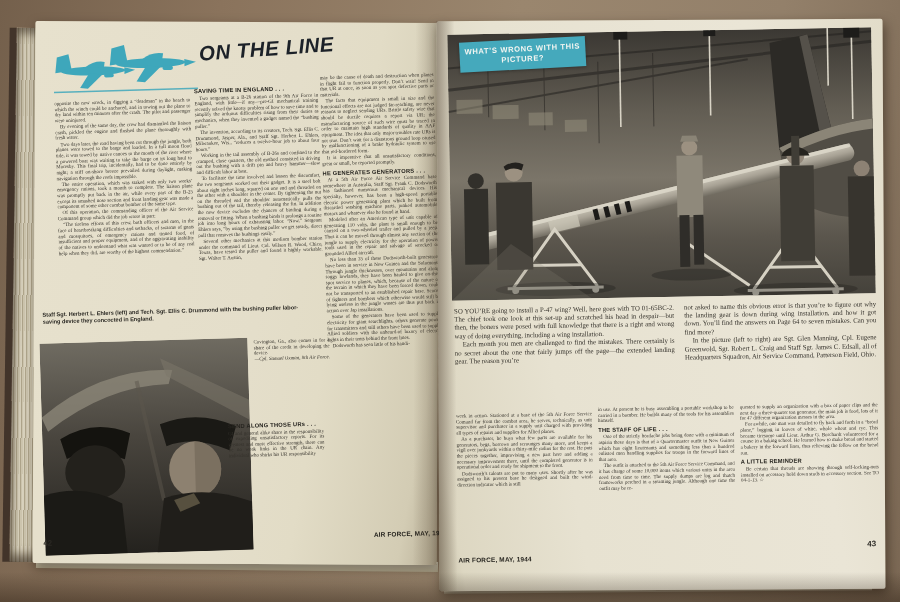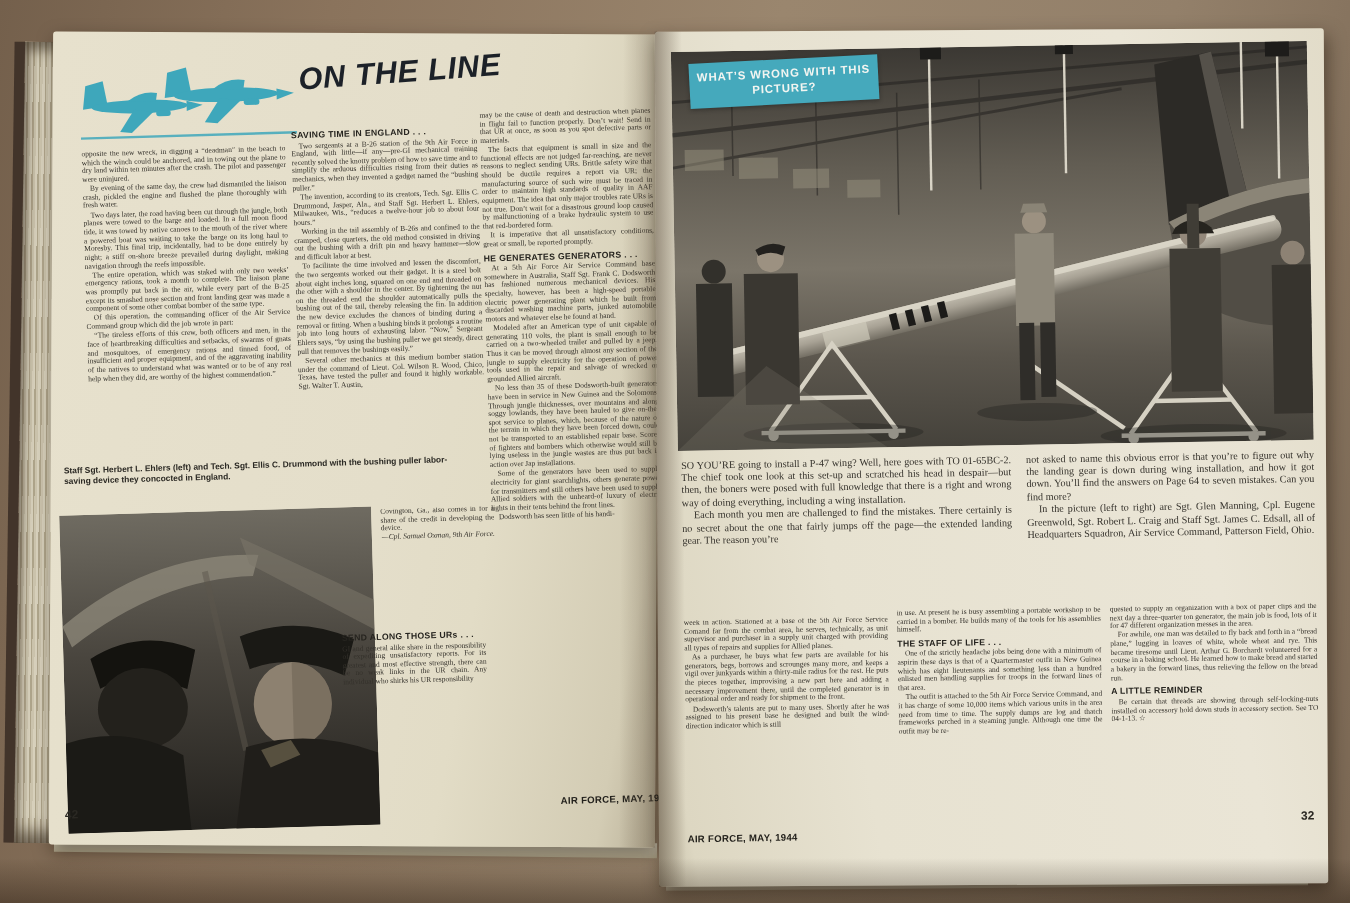--- a/index.html
+++ b/index.html
@@ -292,16 +292,16 @@
         <p>The outfit is attached to the 5th Air Force Service Command, and it has charge of some 10,000 items which various units in the area need from time to time. The supply dumps are log and thatch frameworks perched in a steaming jungle. Although one time the outfit may be re-</p>
       </div>
       <div class="bt rc3">
         <p class="ni">quested to supply an organization with a box of paper clips and the next day a three-quarter ton generator, the main job is food, lots of it for 47 different organization messes in the area.</p>
         <p>For awhile, one man was detailed to fly back and forth in a “bread plane,” lugging in loaves of white, whole wheat and rye. This became tiresome until Lieut. Arthur G. Borchardt volunteered for a course in a baking school.  He learned how to make bread and started a bakery in the forward lines, thus relieving the fellow on the bread run.</p>
         <div class="sh">A LITTLE REMINDER</div>
         <p>Be certain that threads are showing through self-locking-nuts installed on accessory hold down studs in accessory section.  See TO 04-1-13. ☆</p>
       </div>
 
       <div class="affoot af-r">AIR FORCE, MAY, 1944</div>
-      <div class="pgnum pg43">32</div>
+      <div class="pgnum pg43">43</div>
     </div>
   </div>
 </div>
 
 </body></html>

